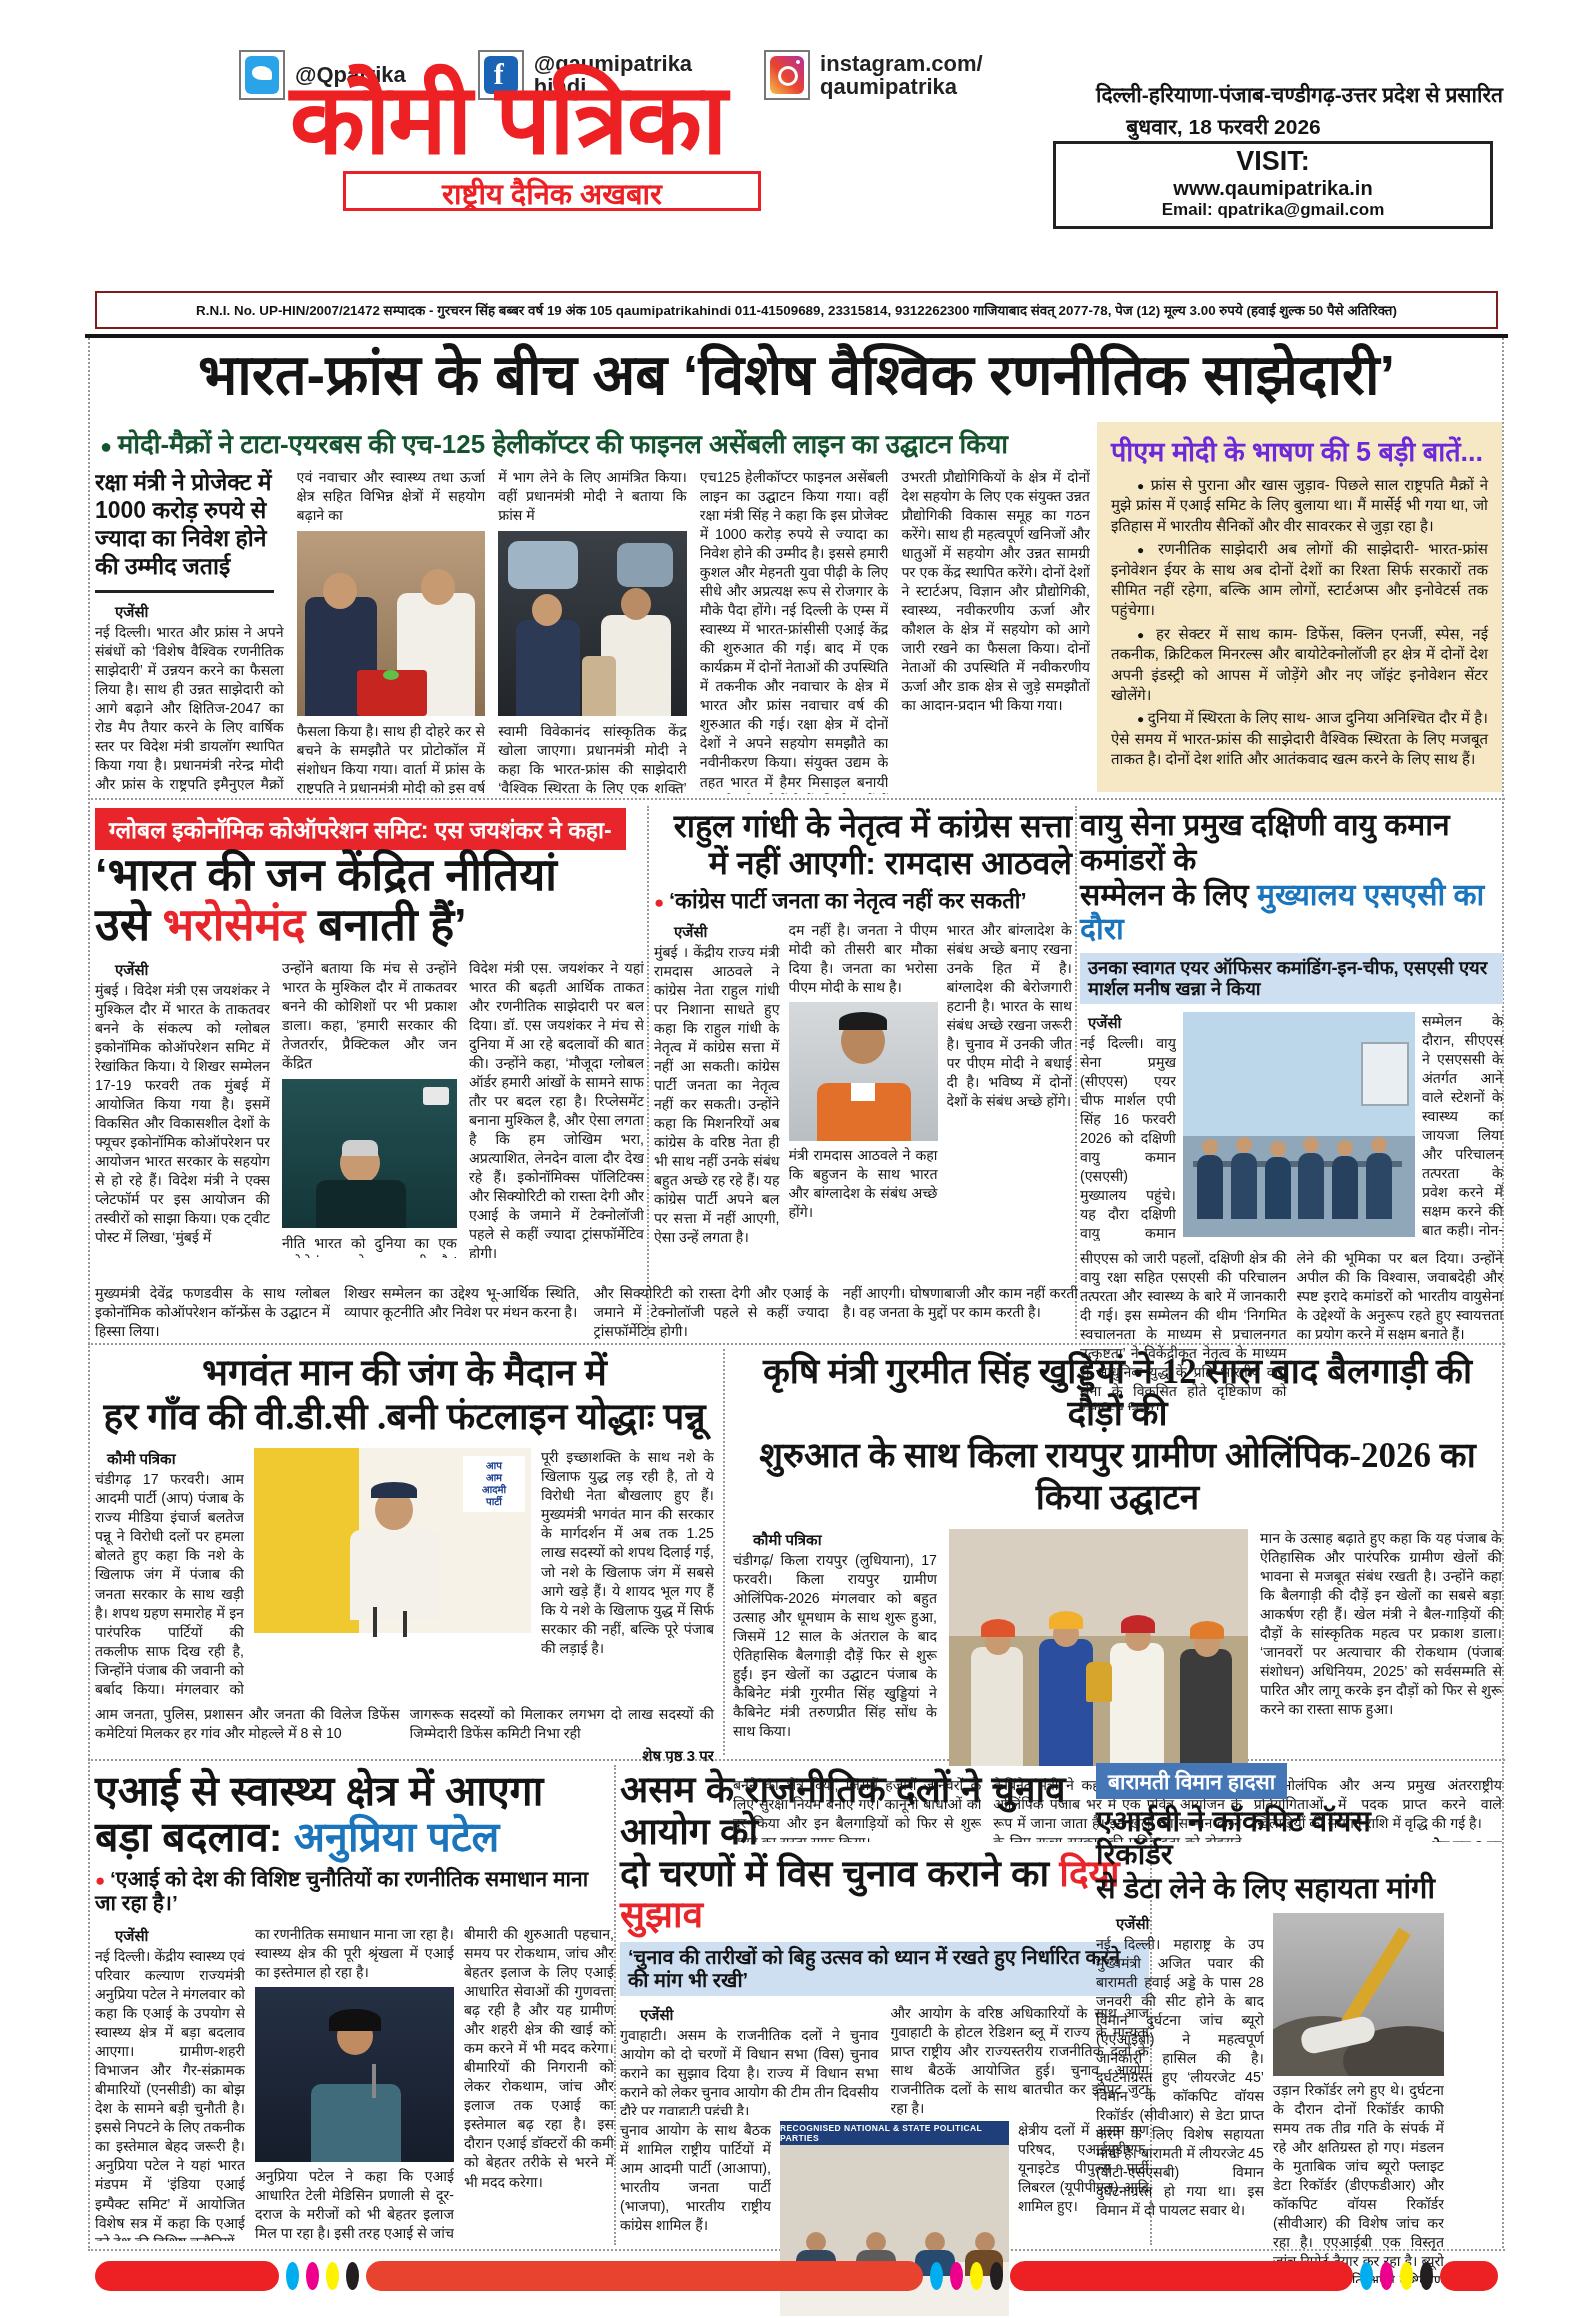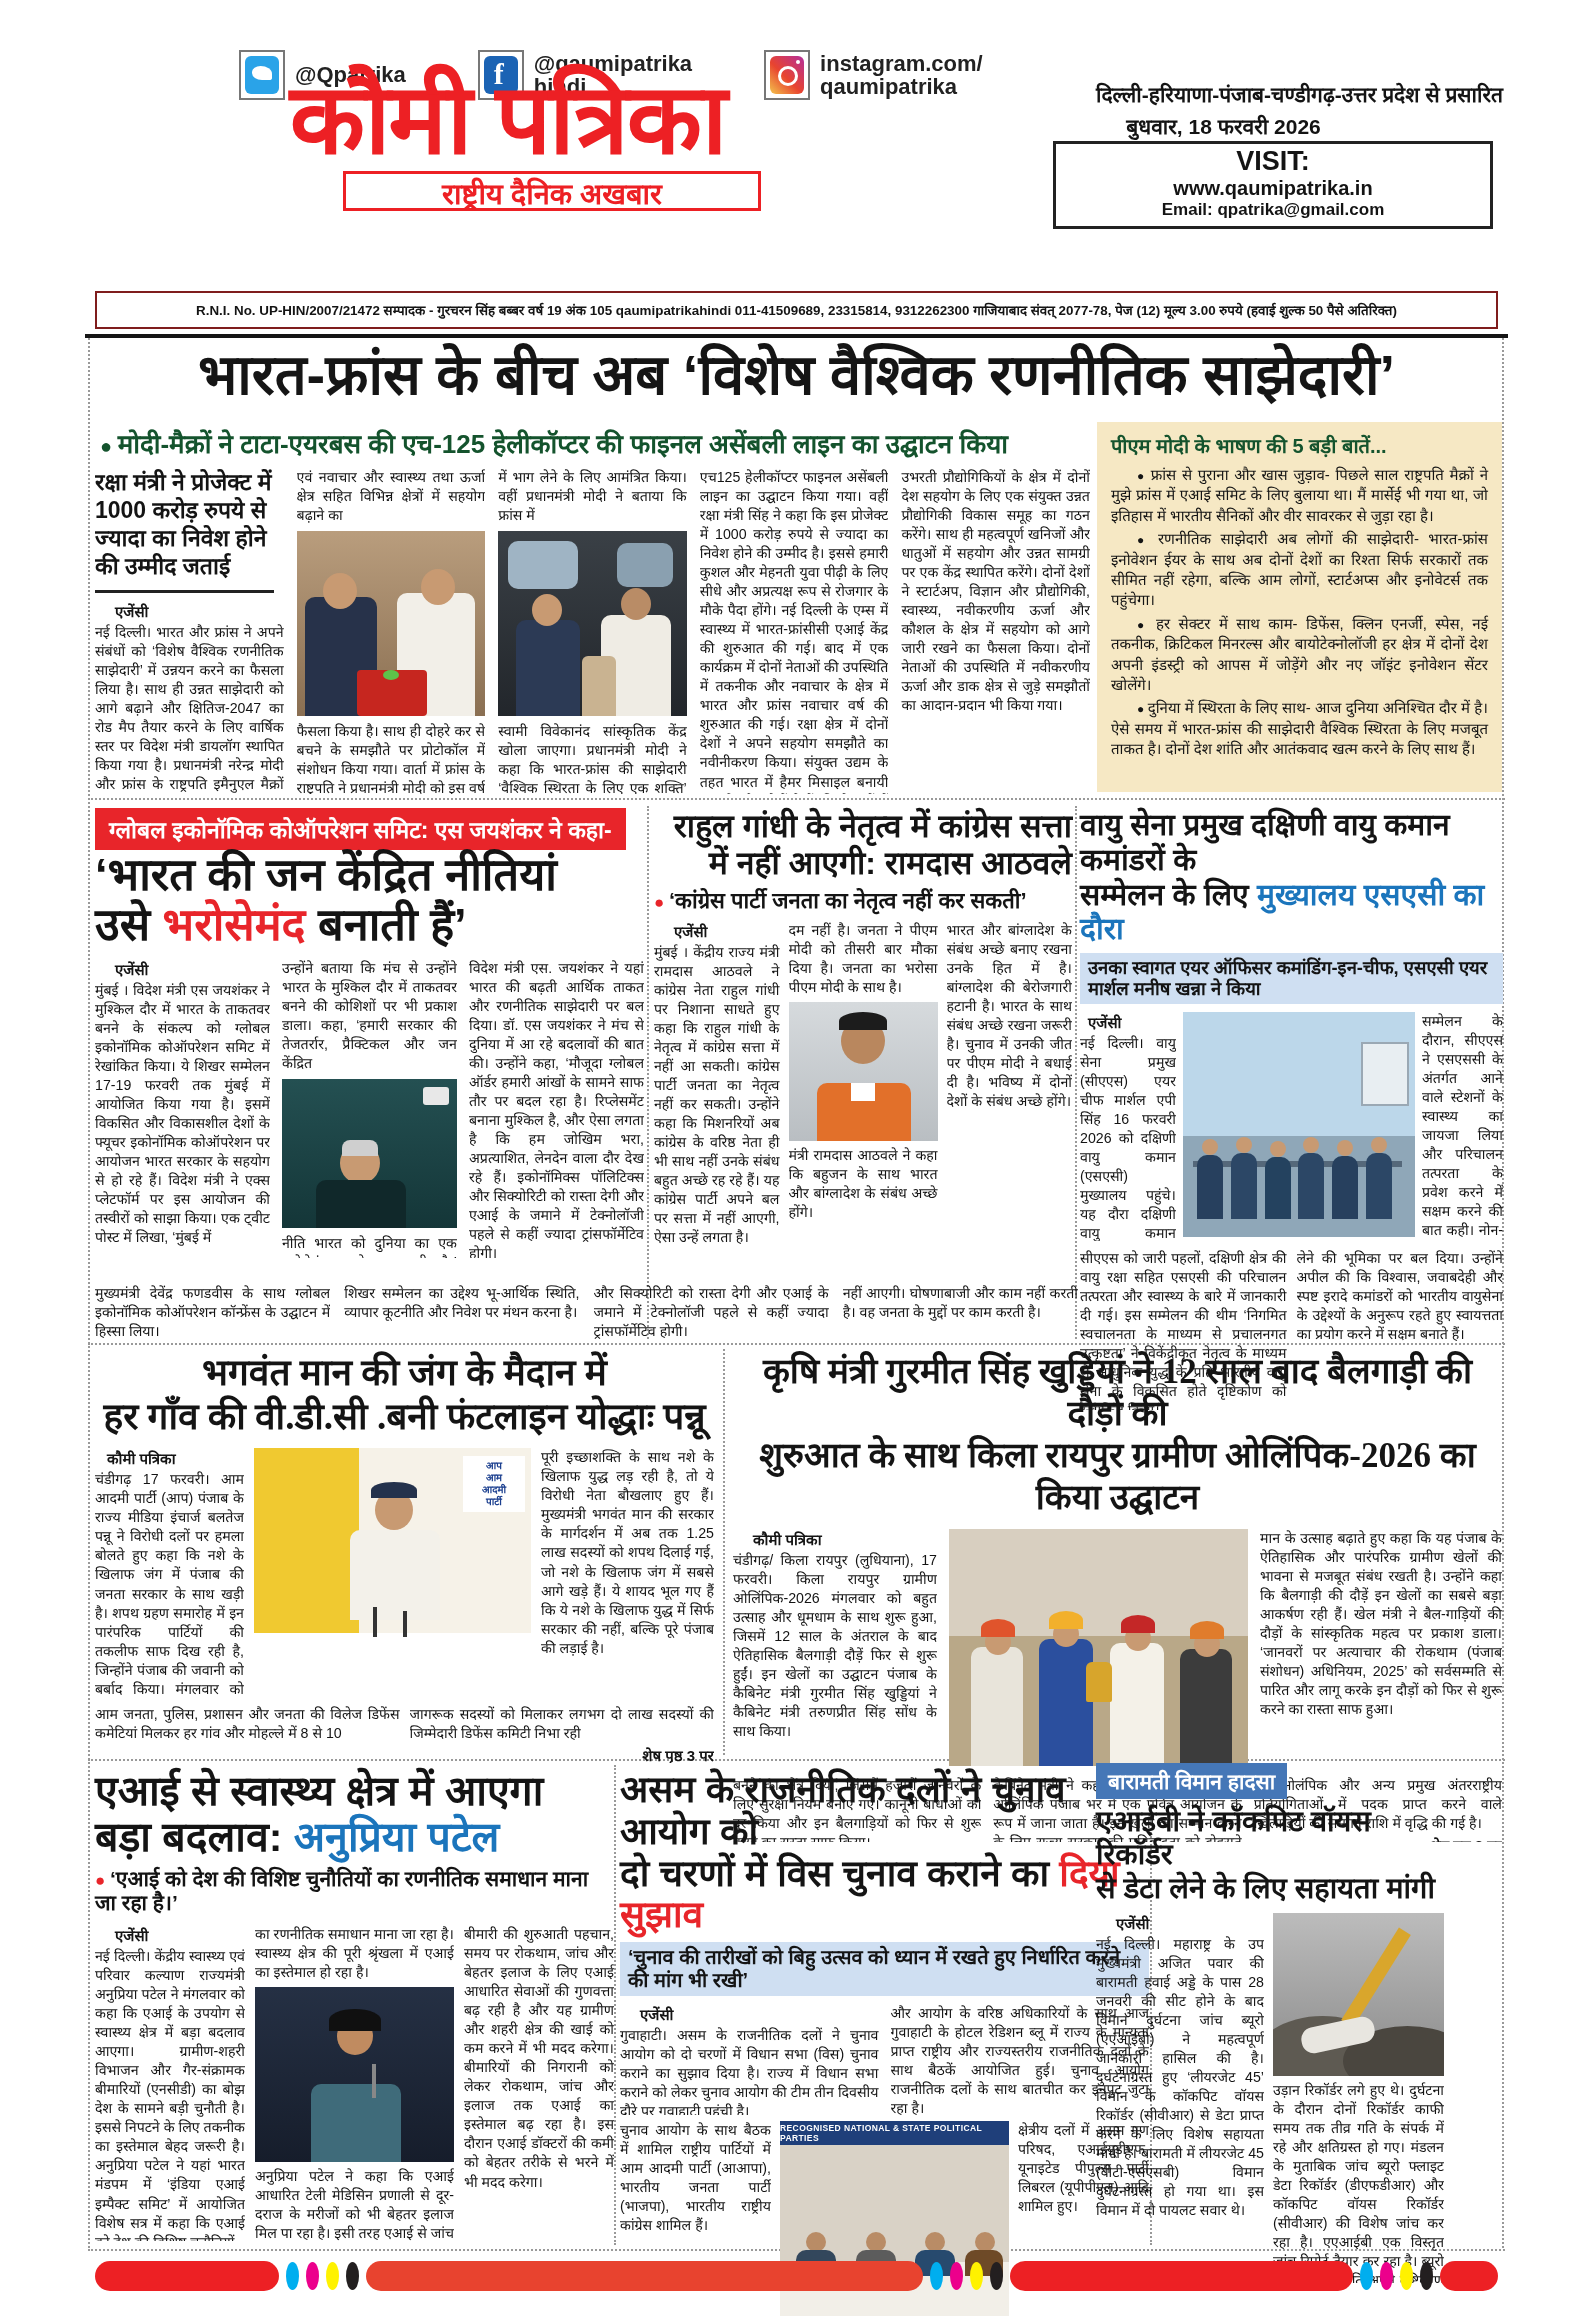--- a/index.html
+++ b/index.html
@@ -32,21 +32,21 @@
   
   .bt{font-size:14.2px;line-height:1.34;text-align:justify;margin:0;word-break:break-word;}
   .by{font-weight:800;font-size:15px;padding-left:20px;margin:0 0 2px;}
   .more{font-weight:800;font-size:15px;text-align:right;margin-top:2px;}
   .col{overflow:hidden;}
   
   #lead-headline{left:95px;top:346px;width:1403px;text-align:center;font-size:56px;font-weight:800;line-height:1.04;color:#151515;}
   #lead-subhead{left:100px;top:430px;width:995px;font-size:26px;font-weight:700;color:#14532d;line-height:1.1;}
   #lead-subhead::before{content:"● ";font-size:20px;}
   #lead-sidebar{left:1097px;top:422px;width:405px;height:370px;background:#f6e8c4;box-sizing:border-box;padding:10px 14px;overflow:hidden;}
-  .sb-title{font-size:20px;font-weight:800;color:#14532d;margin:0 0 6px;}
+  .sb-title{font-size:27px;font-weight:800;color:#6d28d9;margin:0 0 6px;}
   .sb-p{font-size:15px;font-weight:400;line-height:1.36;text-align:justify;margin:0 0 3px;text-indent:26px;}
   .sb-p::before{content:"● ";font-size:12px;}
   #lead-cols{left:95px;top:468px;width:995px;height:326px;display:flex;gap:13px;overflow:hidden;}
   #lead-cols .col{flex:1;}
   .lead-sub3{font-size:23px;font-weight:800;line-height:1.22;margin:0;}
   .rule2{border-bottom:3px solid #222;margin:10px 10px 8px 0;}
   
   .photo{position:relative;overflow:hidden;width:100%;}
   .fg{position:absolute;}
   .ph-btn{background:linear-gradient(#b99d7d,#8a6f52);}

